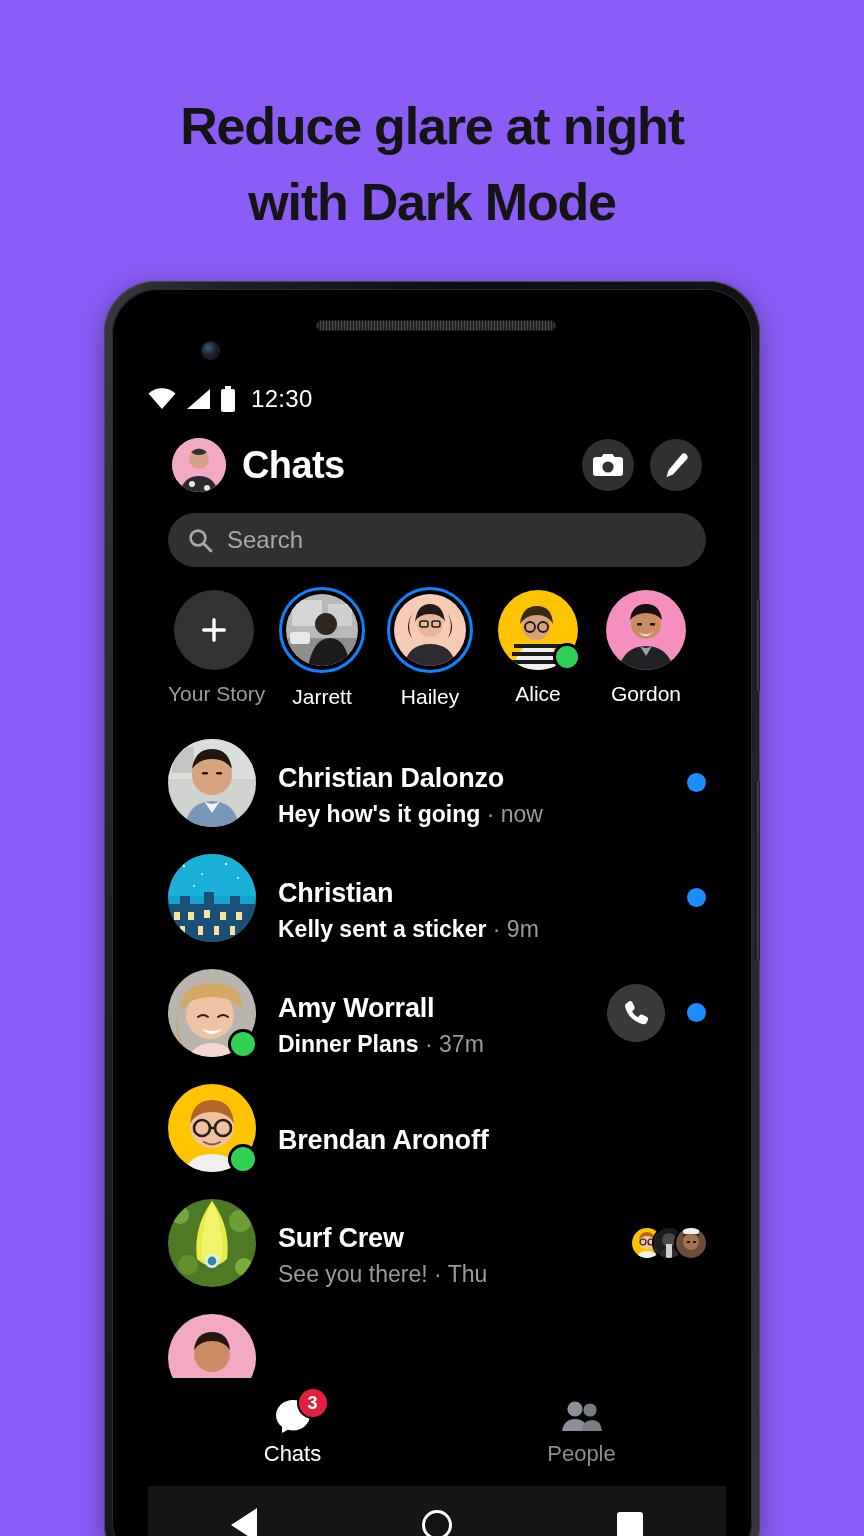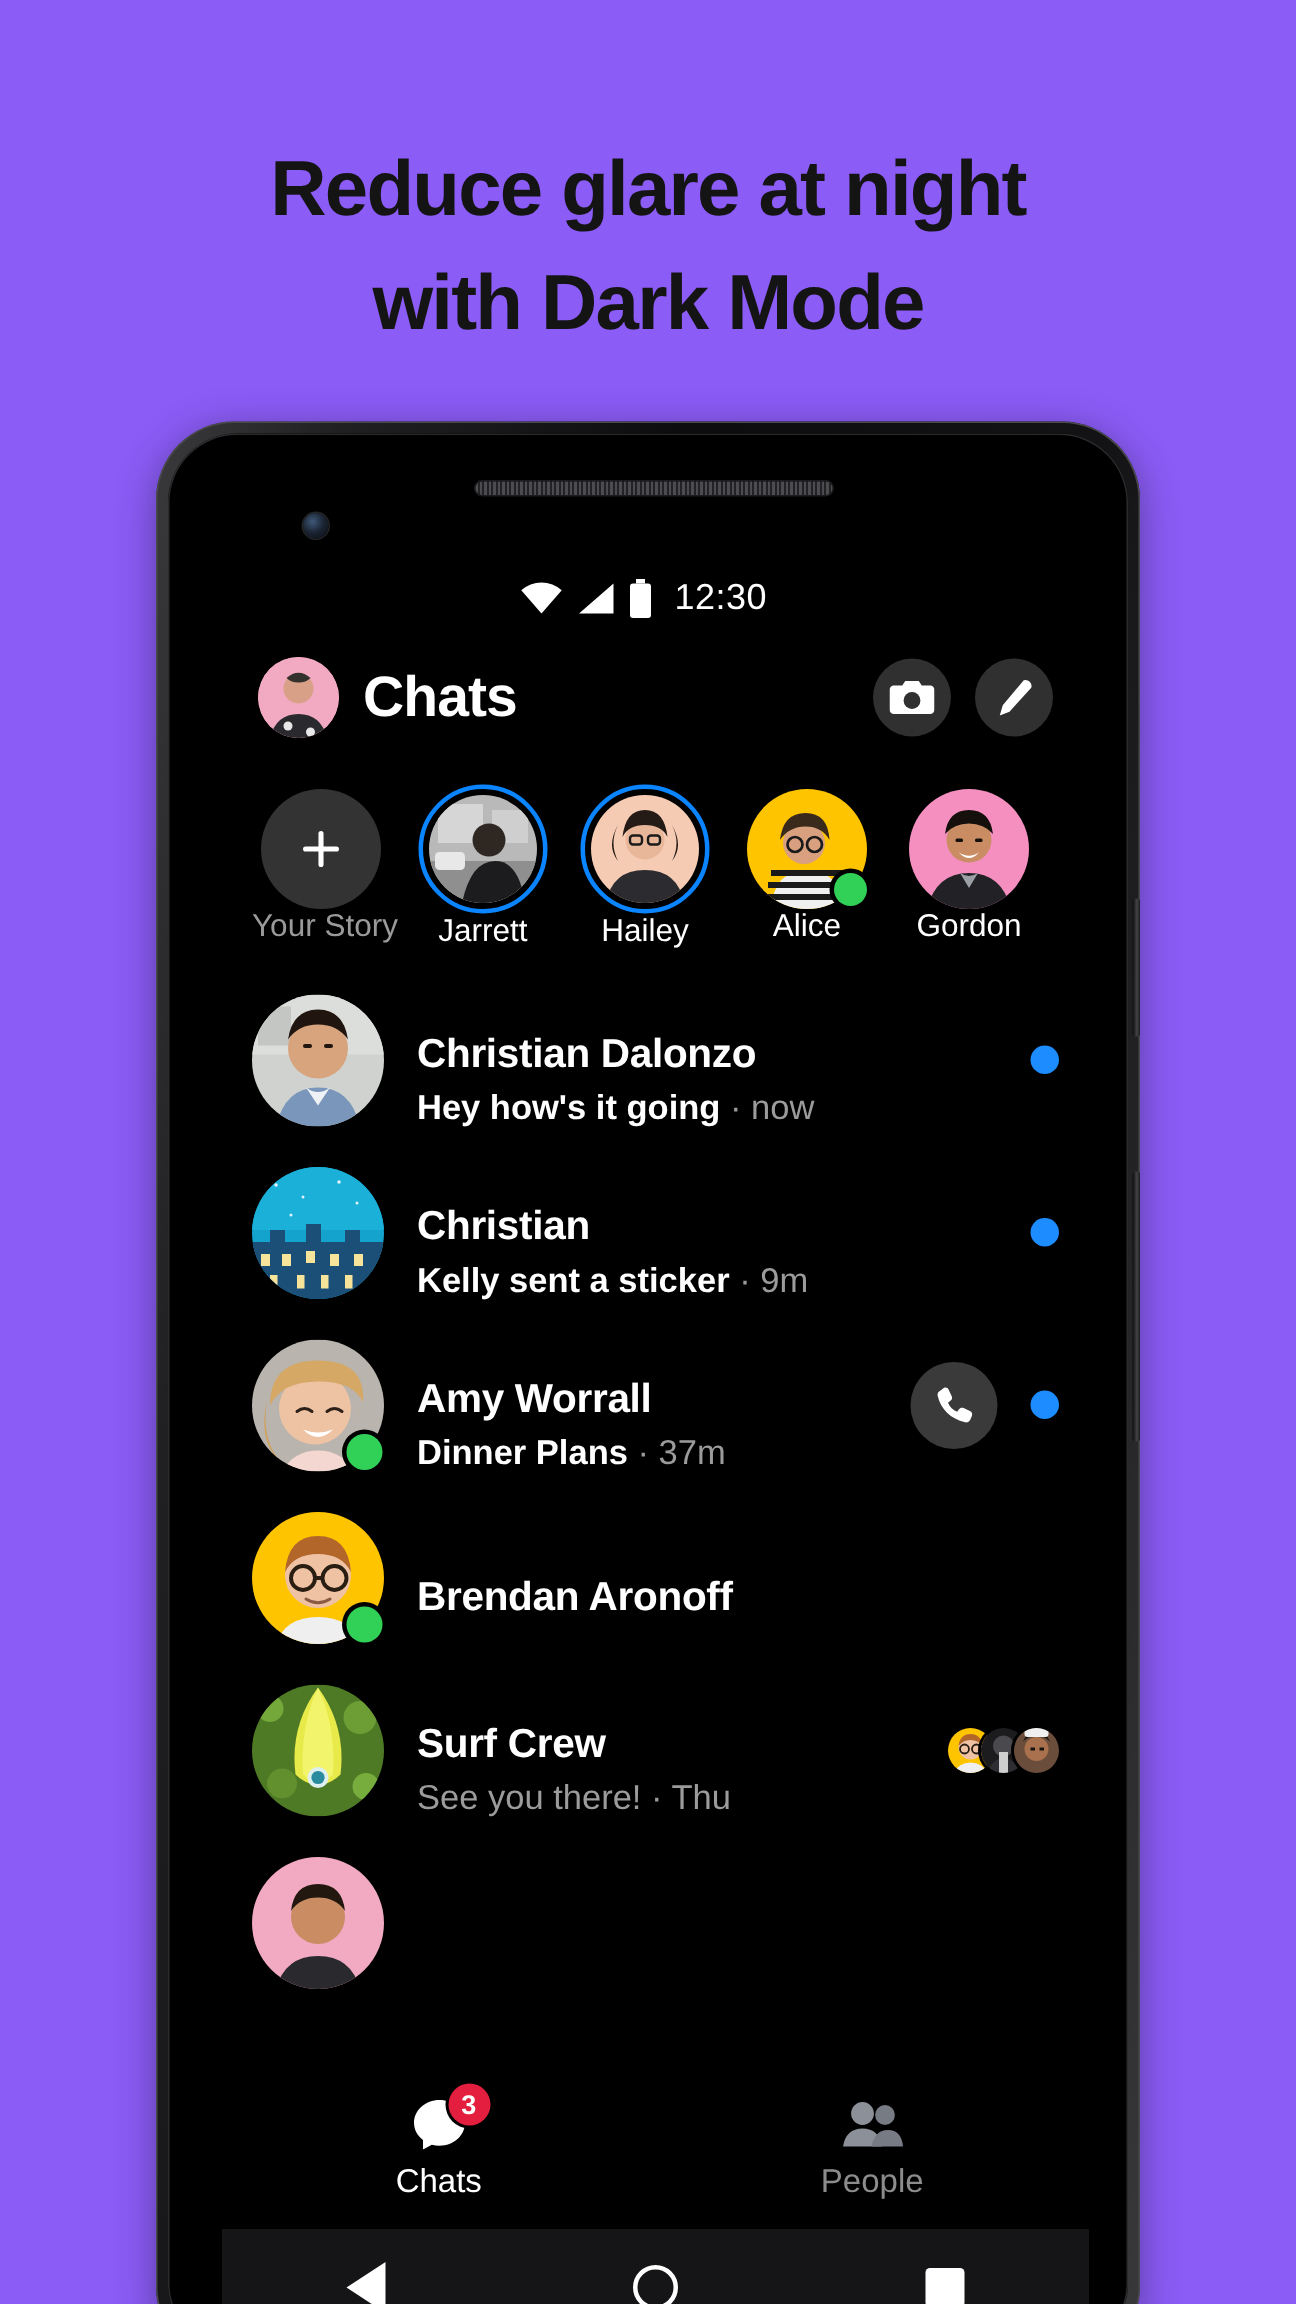--- a/index.html
+++ b/index.html
@@ -62,21 +62,21 @@
   
   .screen {
     position: absolute; left: 36px; top: 82px;
     width: 578px; height: 1115px;
     background: #000; overflow: hidden;
   }
 
   
   .statusbar {
     position: relative; height: 56px;
-    display: flex; align-items: center; justify-content: center;
+    display: flex; align-items: center; justify-content: flex-start;
     padding-right: 16px; gap: 9px;
   }
   .sb-icon { display: block; }
   .sb-time { color: #fff; font-size: 24px; font-weight: normal; margin-left: 6px; letter-spacing: .3px; }
 
   
   .apphead {
     display: flex; align-items: center; height: 76px;
     padding: 0 24px 0 24px; gap: 16px;
   }
@@ -110,21 +110,21 @@
     margin: 3px auto 0 auto; position: relative;
     display: flex; align-items: center; justify-content: center;
   }
   .story-ring.unread { border: 3px solid #0a84ff; width: 86px; height: 86px; margin-top: 0; }
   .story-pic {
     width: 74px; height: 74px; border-radius: 50%;
     overflow: hidden; position: relative;
   }
   .story-ring.unread .story-pic { width: 72px; height: 72px; }
   .story-ring.plain .story-pic { width: 80px; height: 80px; }
-  .story-label { color: #fff; font-size: 21px; margin-top: 0; white-space: nowrap; }
+  .story-label { color: #fff; font-size: 21px; margin-top: 12px; white-space: nowrap; }
   .story-label.muted { color: #9a9a9a; }
   .plus-circle {
     width: 80px; height: 80px; border-radius: 50%; background: #333333;
     display: flex; align-items: center; justify-content: center;
   }
   .online-dot {
     position: absolute; width: 22px; height: 22px; border-radius: 50%;
     background: #31d158; right: 0px; bottom: 2px; box-shadow: 0 0 0 3px #000;
   }
 
@@ -233,20 +233,29 @@
               <circle cx="15" cy="15" r="5.6" fill="#303030"></circle>
             </svg>
           </button>
           <button class="round-btn">
             <svg width="28" height="28" viewBox="0 0 28 28">
               <path d="M20.5 2.5 a4 4 0 0 1 5 5 l-14.5 16 l-6.5 2.5 l2-6.8 Z" fill="#fff"></path>
             </svg>
           </button>
         </div>
 
+        <div class="searchwrap">
+          <div class="searchbar">
+            <svg width="25" height="25" viewBox="0 0 25 25">
+              <circle cx="10" cy="10" r="7.4" fill="none" stroke="#a8a8a8" stroke-width="2.6"></circle>
+              <line x1="15.6" y1="15.6" x2="23" y2="23" stroke="#a8a8a8" stroke-width="2.8" stroke-linecap="round"></line>
+            </svg>
+            <span class="search-ph">Search</span>
+          </div>
+        </div>
 
         <div class="stories">
 
           <div class="story">
             <div class="story-ring">
               <div class="plus-circle">
                 <svg width="34" height="34" viewBox="0 0 34 34">
                   <rect x="15.3" y="5" width="3.4" height="24" rx="1.7" fill="#fff"></rect>
                   <rect x="5" y="15.3" width="24" height="3.4" rx="1.7" fill="#fff"></rect>
                 </svg>

